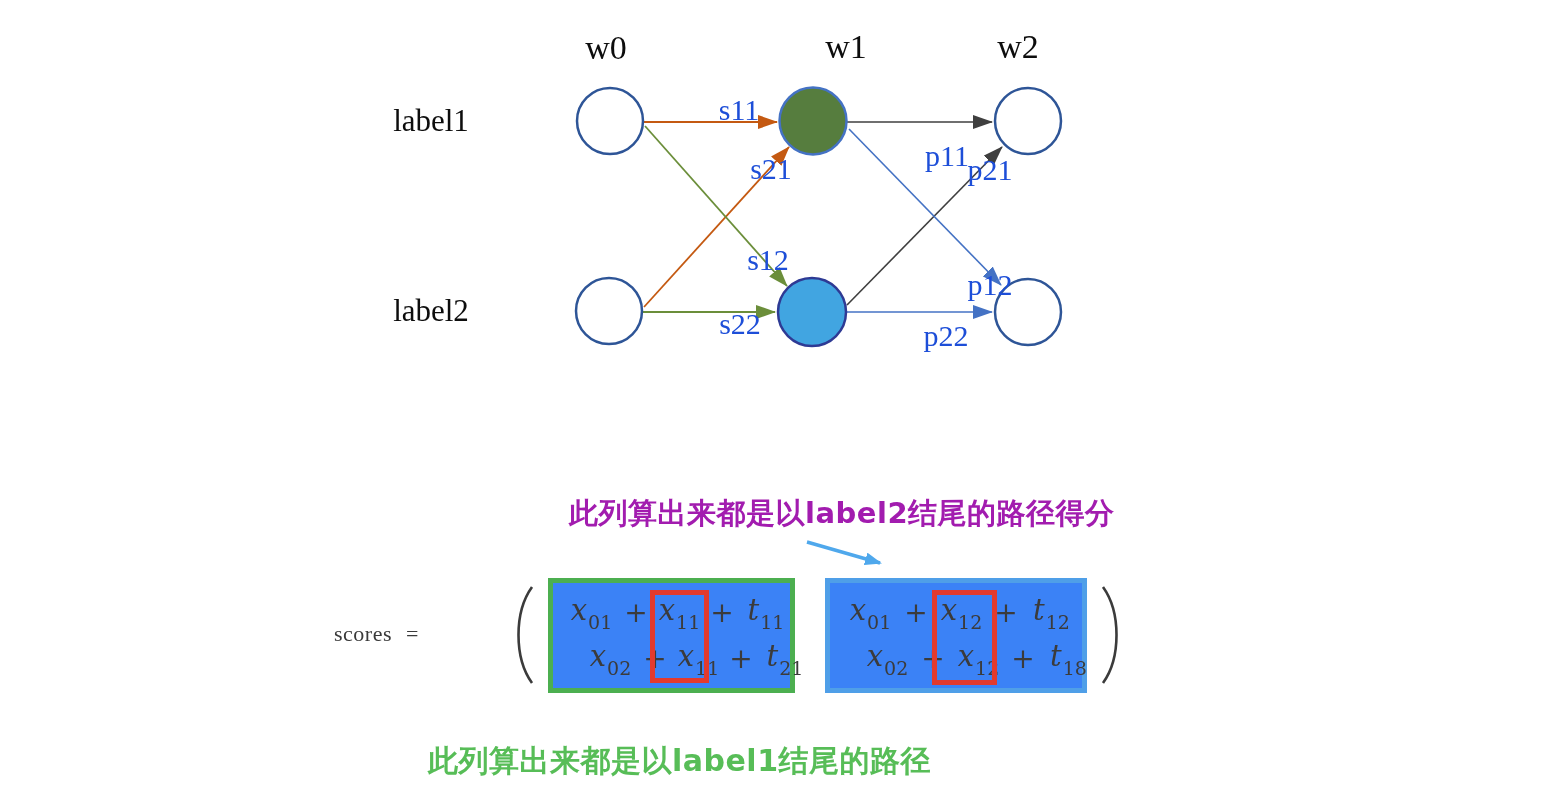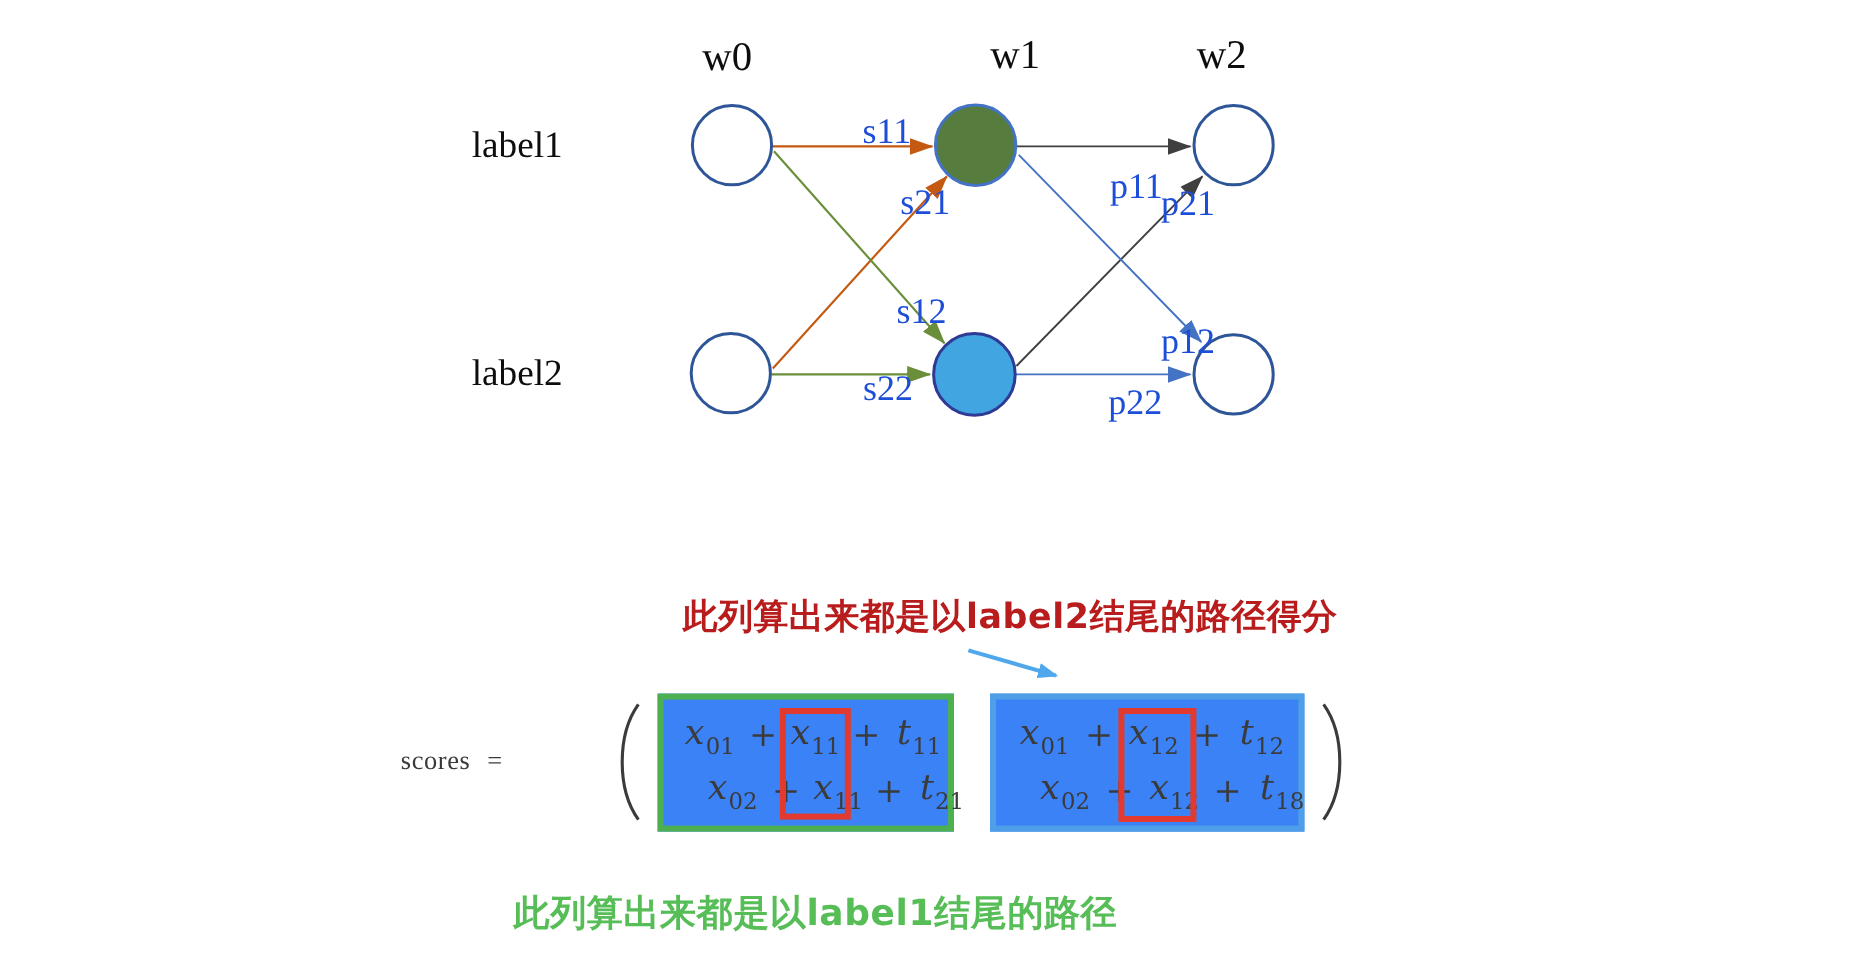--- a/index.html
+++ b/index.html
@@ -26,21 +26,21 @@
   .mterm{font-size:29px;text-align:center;font-family:"DejaVu Serif",serif;}
   .mterm em{font-style:italic;}
   .mterm sub{font-size:19px;font-style:normal;position:relative;top:2px;left:1px;}
   .mplus{font-size:28px;text-align:center;font-family:"DejaVu Serif",serif;}
   .red-box{position:absolute;box-sizing:border-box;border:5px solid #E23A2E;background:transparent;}
   .red-box-left{left:97px;top:7px;width:59px;height:93px;}
   .red-box-right{left:102px;top:7px;width:65px;height:95px;}
 
   
   .cjk{font-family:"DejaVu Sans",sans-serif;font-weight:600;}
-  .note-blue{left:569px;top:494px;font-size:29px;color:#b91c1c;letter-spacing:0.5px;}
+  .note-blue{left:569px;top:494px;font-size:29px;color:#a21caf;letter-spacing:0.5px;}
   .note-green{left:428px;top:741px;font-size:30px;color:#57BD57;letter-spacing:0.5px;}
 
   .faint-box{left:1368px;top:758px;width:194px;height:38px;background:#FCFCF5;}
 
   svg{position:absolute;left:0;top:0;}
 </style>
 </head>
 <body>
 
 <div class="canvas">

